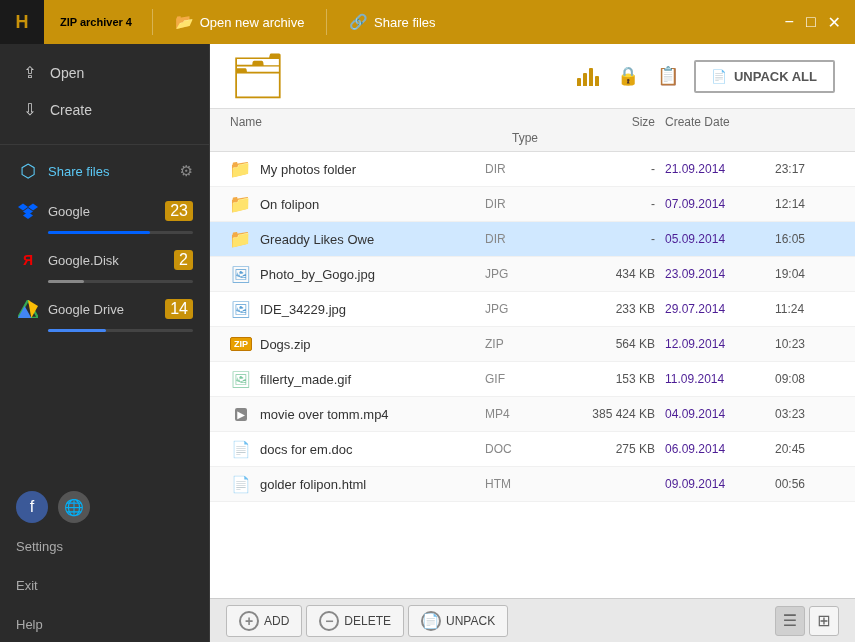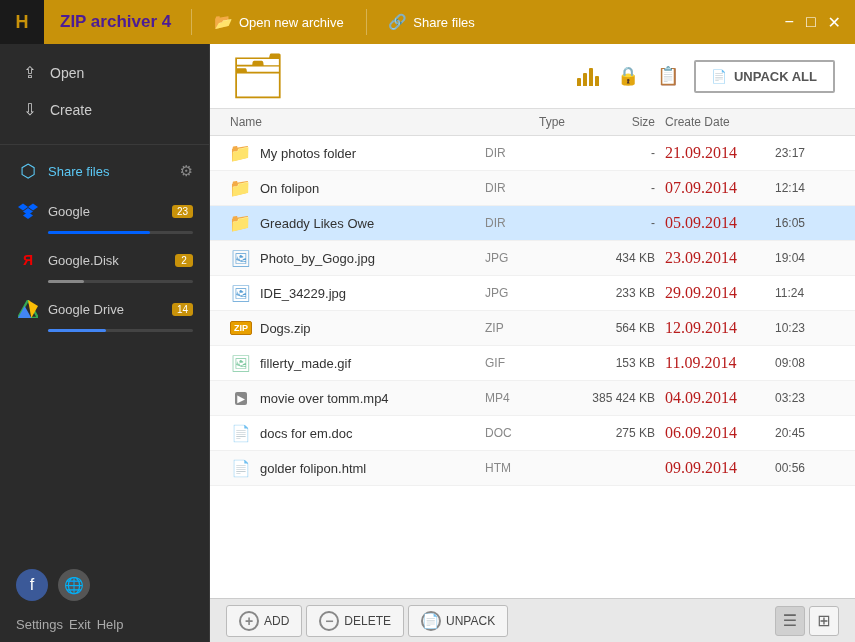--- a/index.html
+++ b/index.html
@@ -15,22 +15,22 @@
     }
     .title-bar-logo {
       width: 44px;
       height: 44px;
       background: #1a1a1a;
       display: flex; align-items: center; justify-content: center;
       font-weight: bold; color: #c8920a; font-size: 18px;
       flex-shrink: 0;
     }
     .title-bar-app {
-      color: #4c1d95;
-      font-size: 17px;
+      color: #000000;
+      font-size: 11px;
       font-weight: bold;
       padding: 0 16px;
       flex-shrink: 0;
     }
     .title-bar-divider {
       width: 1px;
       height: 26px;
       background: rgba(255,255,255,0.3);
       margin: 0 4px;
     }
@@ -100,21 +100,21 @@
       color: #ccc;
       position: relative;
     }
     .cloud-item.active-share { color: #5bc8f5; }
     .cloud-item .ci-icon { width: 24px; height: 24px; margin-right: 8px; display: flex; align-items: center; justify-content: center; font-size: 18px; }
     .cloud-item .ci-label { font-size: 13px; flex: 1; }
     .cloud-item .ci-badge {
       background: #c8920a;
       color: #fff;
       border-radius: 3px;
-      font-size: 10px;
+      font-size: 16px;
       padding: 1px 5px;
       min-width: 18px;
       text-align: center;
     }
     .cloud-item .ci-settings {
       color: #888;
       font-size: 15px;
       margin-left: 4px;
     }
     .cloud-progress {
@@ -143,22 +143,22 @@
       display: flex; align-items: center; justify-content: center;
       font-size: 16px;
       color: #fff;
       cursor: pointer;
     }
     .social-icon.fb { background: #3b5998; }
     .social-icon.web { background: #555; }
 
     .sidebar-links {
       display: flex;
-      flex-direction: row;
-      gap: 6px;
+      flex-direction: column;
+      gap: 24px;
     }
     .sidebar-link {
       color: #aaa;
       font-size: 13px;
       cursor: pointer;
     }
 
     
     .content-area {
       flex: 1;
@@ -227,21 +227,21 @@
       grid-template-columns: 1fr 80px 90px 120px 60px;
       padding: 6px 20px;
       border-bottom: 1px solid #ddd;
       background: #f5f5f5;
       color: #666;
       font-size: 12px;
       font-weight: normal;
       flex-shrink: 0;
     }
     .table-header span { }
-    .col-type { text-align: right; }
+    .col-type { text-align: center; margin-top: 16px; }
     .col-size { text-align: right; }
     .col-date { text-align: left; padding-left: 10px; }
 
     .table-body { flex: 1; overflow-y: auto; }
     .file-row {
       display: grid;
       grid-template-columns: 1fr 80px 90px 120px 60px;
       padding: 6px 20px;
       align-items: center;
       border-bottom: 1px solid #f0f0f0;
@@ -258,21 +258,21 @@
       gap: 8px;
     }
     .file-icon {
       width: 22px; height: 22px;
       display: flex; align-items: center; justify-content: center;
       font-size: 16px;
       flex-shrink: 0;
     }
     .col-type-val { color: #888; font-size: 12px; }
     .col-size-val { text-align: right; color: #555; font-size: 12px; }
-    .col-date-val { padding-left: 10px; color: #b91c1c; font-size: 16px; font-family: Liberation Serif, serif; }
+    .col-date-val { padding-left: 10px; color: #4c1d95; font-size: 12px; }
     .col-time-val { color: #555; font-size: 12px; }
 
     
     .bottom-toolbar {
       display: flex;
       align-items: center;
       background: #e8e8e8;
       border-top: 1px solid #ccc;
       padding: 0 16px;
       height: 44px;
@@ -511,21 +511,21 @@
   </div>
           <div class="file-row">
     <div class="file-name-cell">
       <div class="file-icon">
                 <span style="color:#5a9fd4;font-size:16px;">🖼</span>
               </div>
       <span>IDE_34229.jpg</span>
     </div>
     <span class="col-type-val">JPG</span>
     <span class="col-size-val">233 KB</span>
-    <span class="col-date-val">29.09.2014</span>
+    <span class="col-date-val">29.07.2014</span>
     <span class="col-time-val">11:24</span>
   </div>
           <div class="file-row alt">
     <div class="file-name-cell">
       <div class="file-icon">
                 <span style="background:#e8a000;color:#fff;font-size:9px;padding:1px 3px;border-radius:2px;font-weight:bold;border:1px solid #c07800;">ZIP</span>
               </div>
       <span>Dogs.zip</span>
     </div>
     <span class="col-type-val">ZIP</span>

